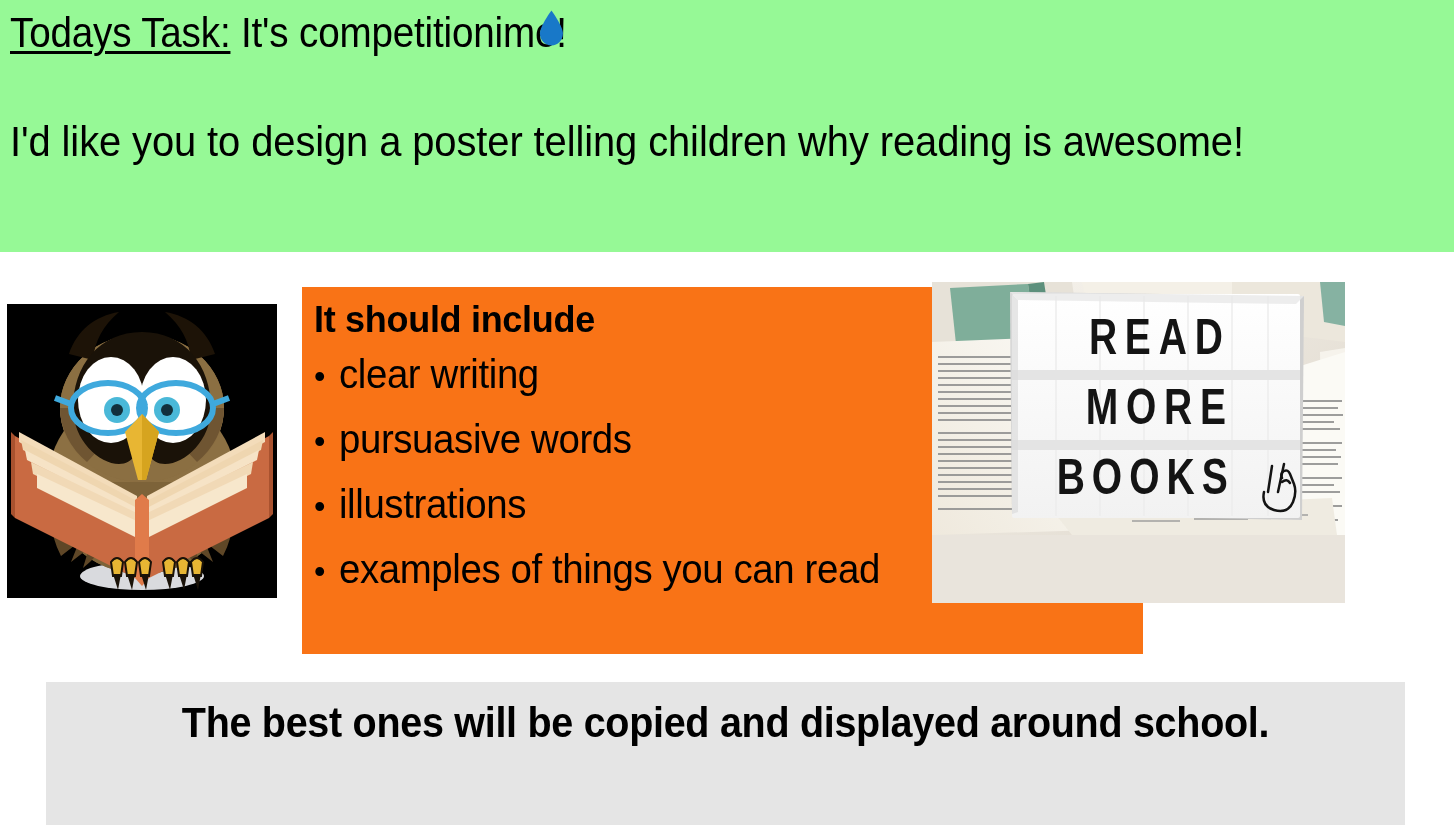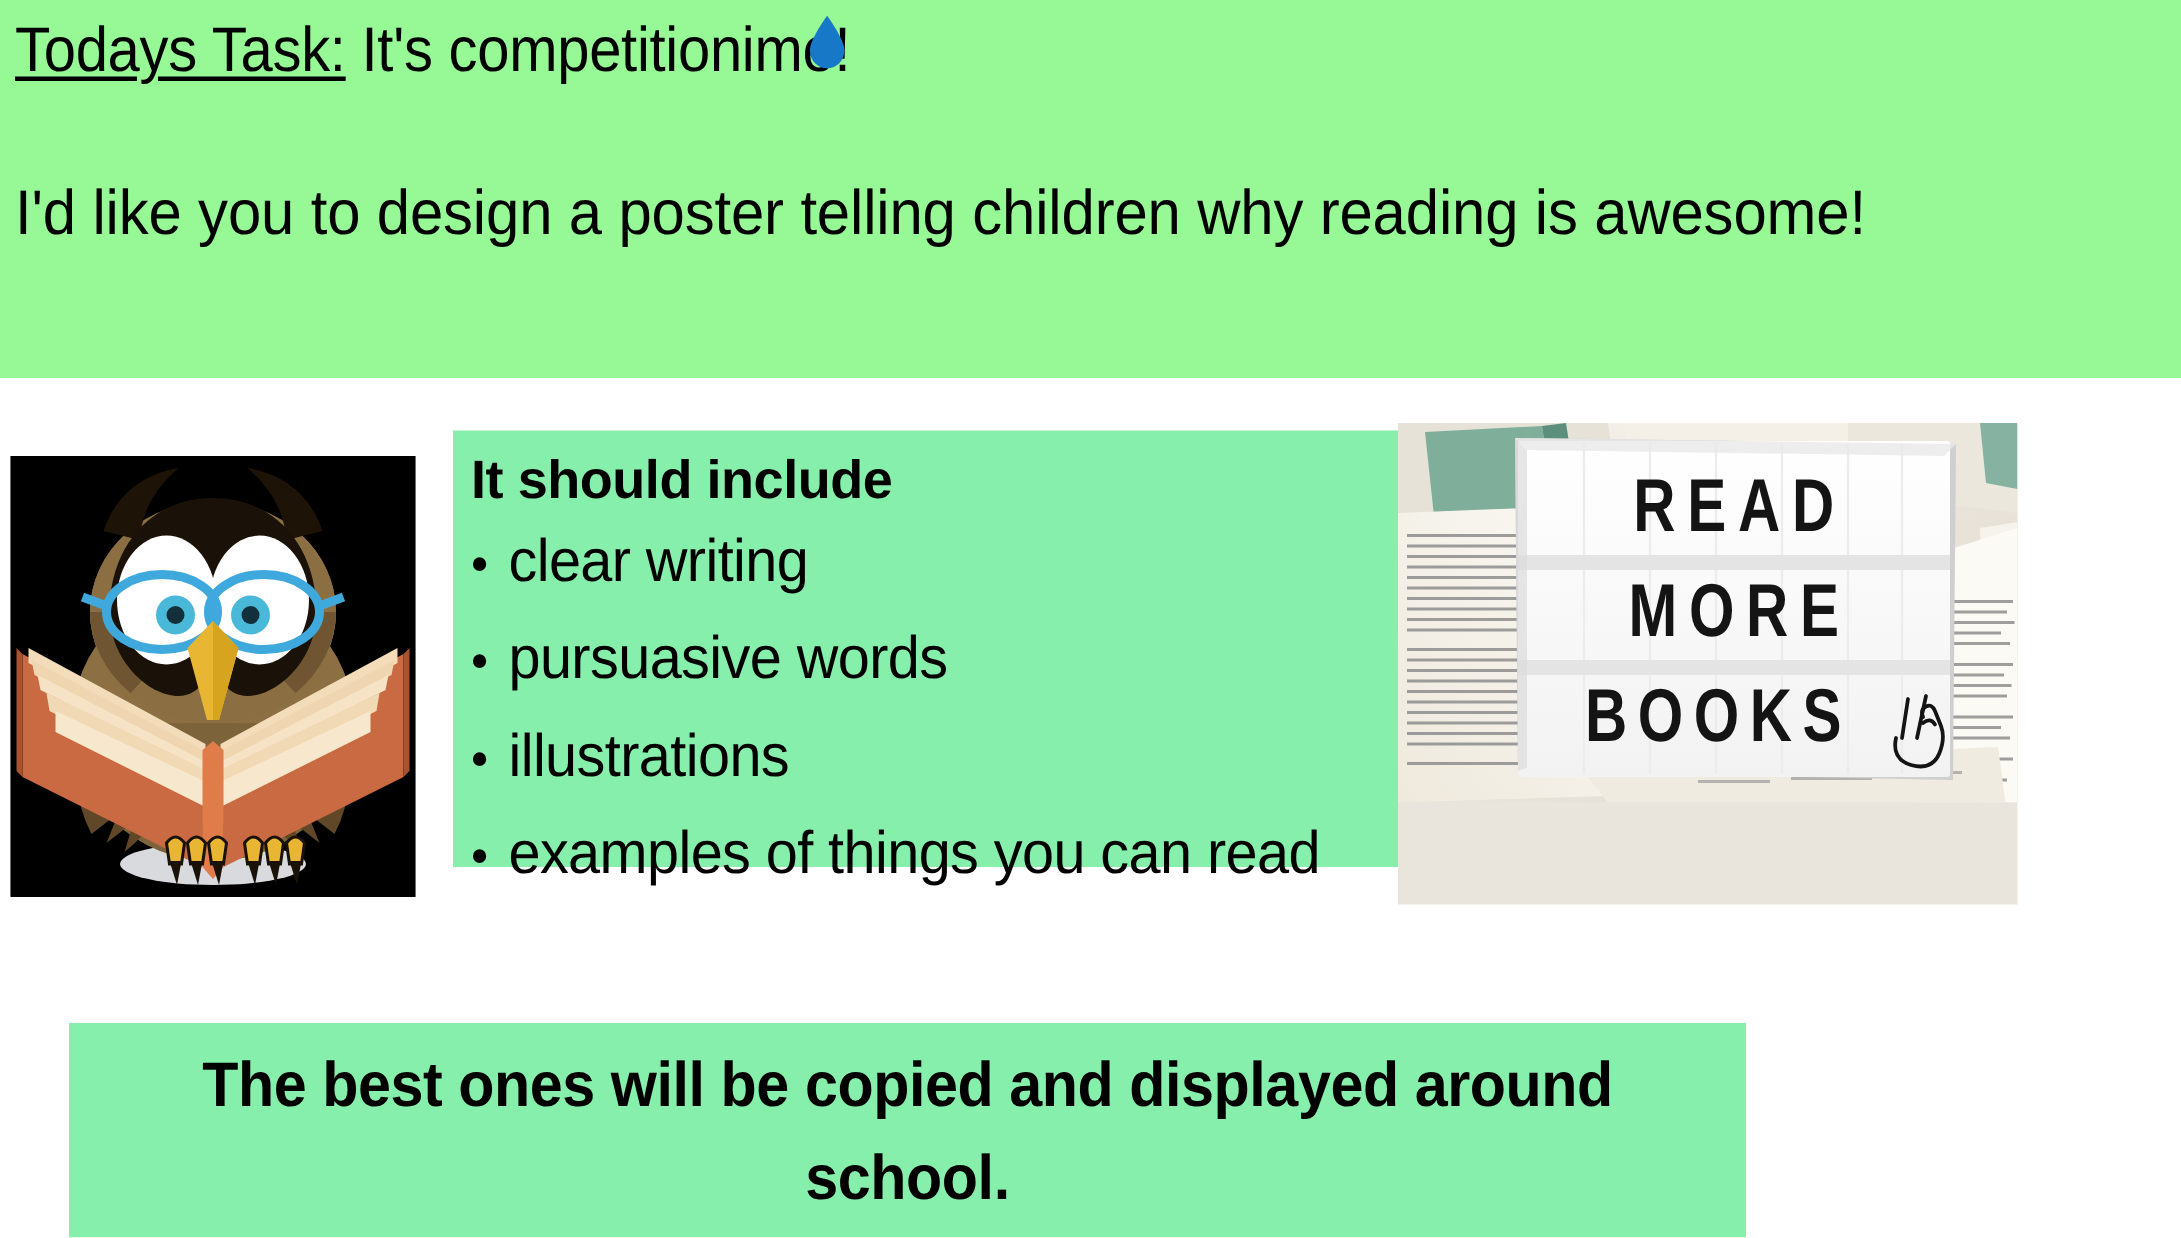--- a/index.html
+++ b/index.html
@@ -65,22 +65,22 @@
     transform-origin: left top;
     width: 1510px;
   }
 
   
   .yellow-box {
     position: absolute;
     left: 302px;
     top: 287px;
     width: 841px;
-    height: 291px;
-    background: #86efac;
+    height: 367px;
+    background: #f97316;
     box-sizing: border-box;
     padding: 10px 0 0 12px;
   }
   .include-heading {
     font-size: 36px;
     line-height: 46px;
     font-weight: bold;
     letter-spacing: -0.3px;
   }
   .include-list {
@@ -124,23 +124,23 @@
     overflow: hidden;
     background: #e9e4dc;
   }
   .photo svg { display: block; }
 
   
   .purple-banner {
     position: absolute;
     left: 46px;
     top: 682px;
-    width: 1118px;
+    width: 1359px;
     height: 143px;
-    background: #86efac;
+    background: #e5e5e5;
     box-sizing: border-box;
     display: flex;
     align-items: flex-start;
     justify-content: center;
     padding-top: 10px;
   }
   .purple-text {
     font-size: 42px;
     line-height: 62px;
     font-weight: bold;

